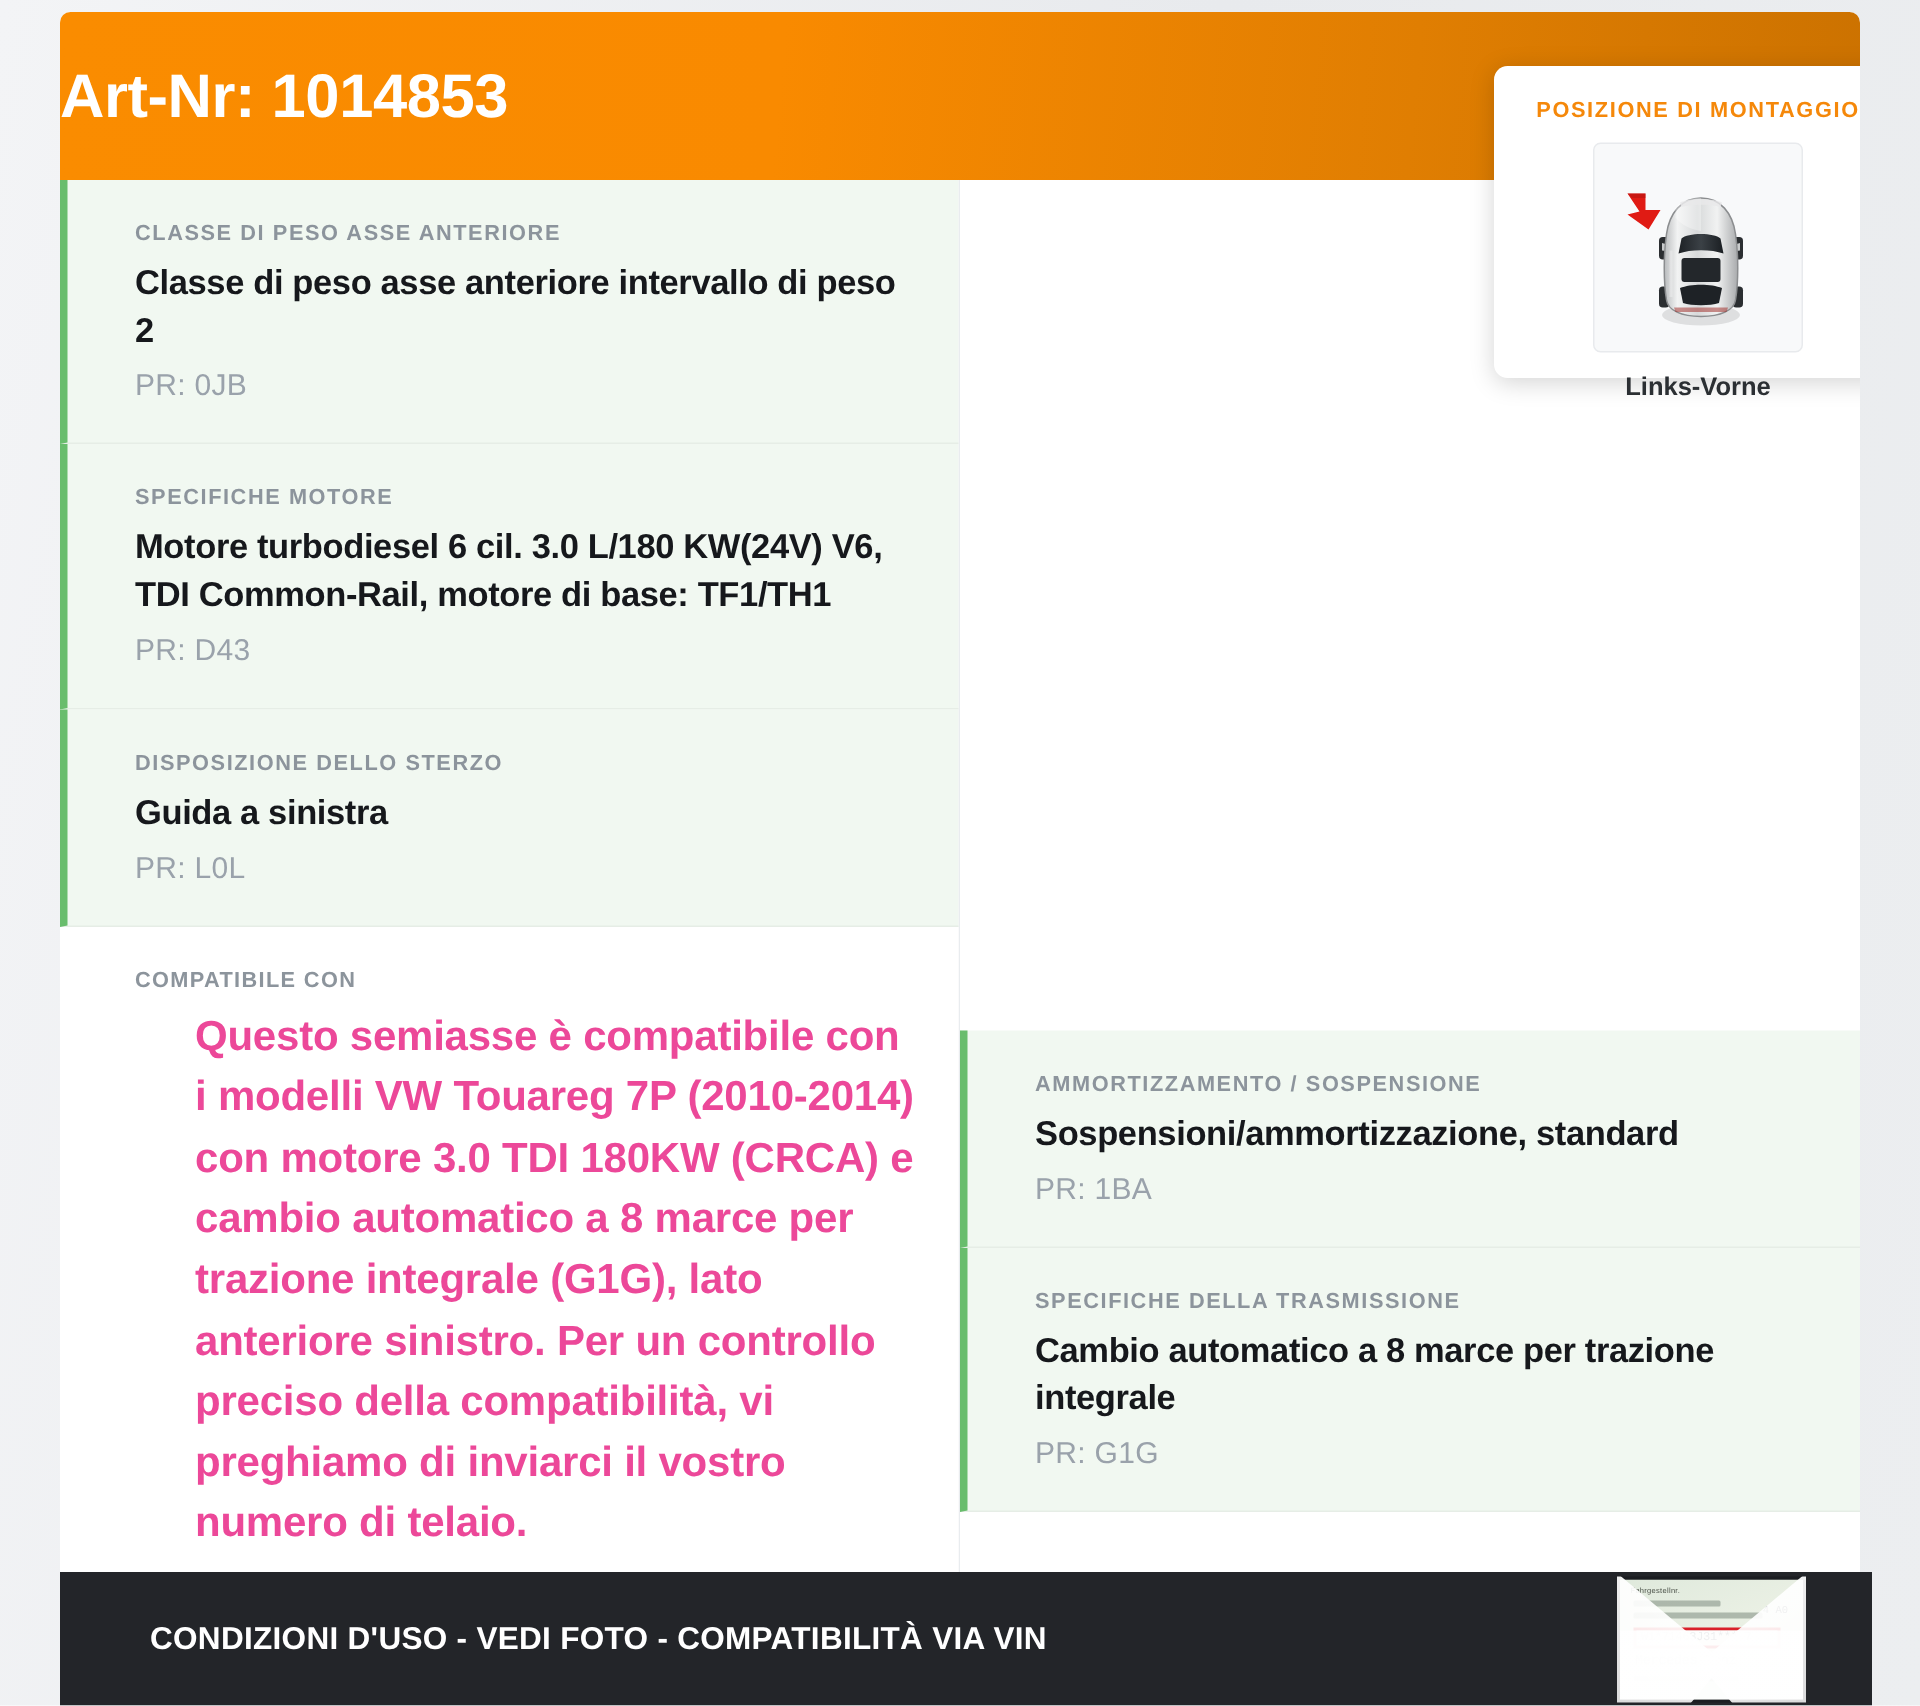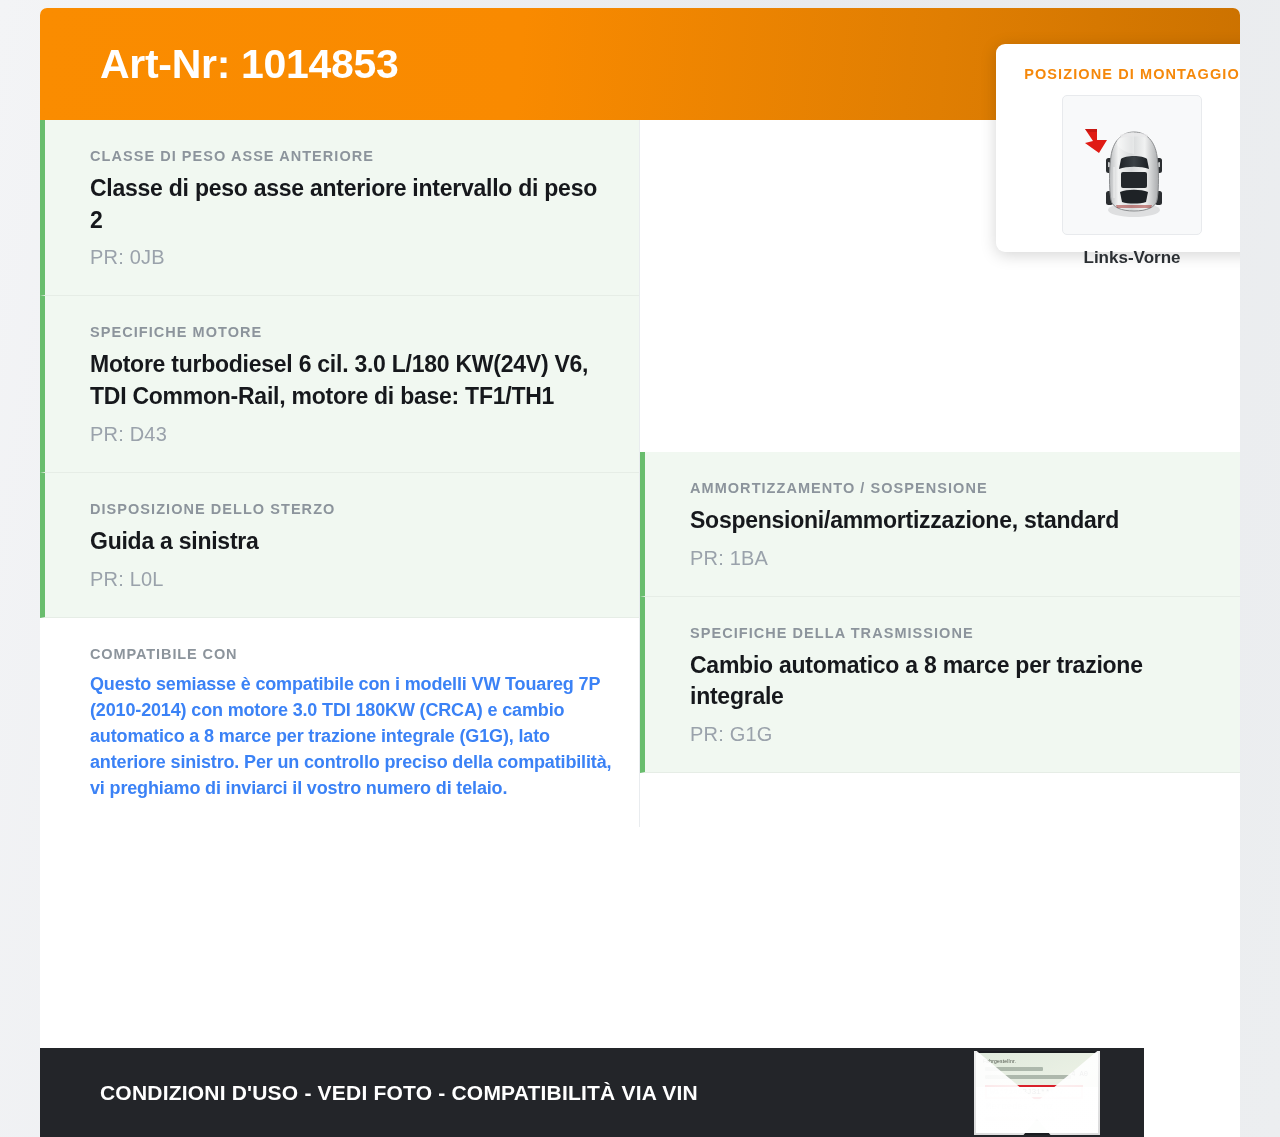--- a/index.html
+++ b/index.html
@@ -41,21 +41,20 @@
     height: 112px;
     background: linear-gradient(95deg, #fa8c00 0%, #f98a00 40%, #e07e02 75%, #cc7200 100%);
     display: flex;
     align-items: center;
   }
   .header-title {
     color: #ffffff;
     font-size: 41px;
     font-weight: bold;
     letter-spacing: -0.3px;
-    padding-left: 60px;
     line-height: 1;
   }
 
   
   .grid {
     display: flex;
     align-items: flex-end;
     background: #ffffff;
   }
   .col {
@@ -116,34 +115,35 @@
   }
 
   .card-code {
     margin-top: 10px;
     font-size: 20px;
     color: #9aa2ab;
     letter-spacing: .2px;
   }
 
   .compat-text {
-    font-size: 18px;
-    font-weight: bold;
-    color: #3b82f6;
+    font-size: 28px;
+    font-weight: bold;
+    color: #ec4899;
     line-height: 1.45;
     letter-spacing: -0.15px;
     max-width: 545px;
+    margin-left: 40px;
   }
 
   
   .footer {
     position: absolute;
     left: 40px;
     bottom: 0;
-    width: 1104px;
+    width: 1208px;
     height: 89px;
     background: #232529;
     display: flex;
     align-items: center;
   }
   .footer-text {
     color: #ffffff;
     font-size: 21px;
     font-weight: bold;
     letter-spacing: .2px;

